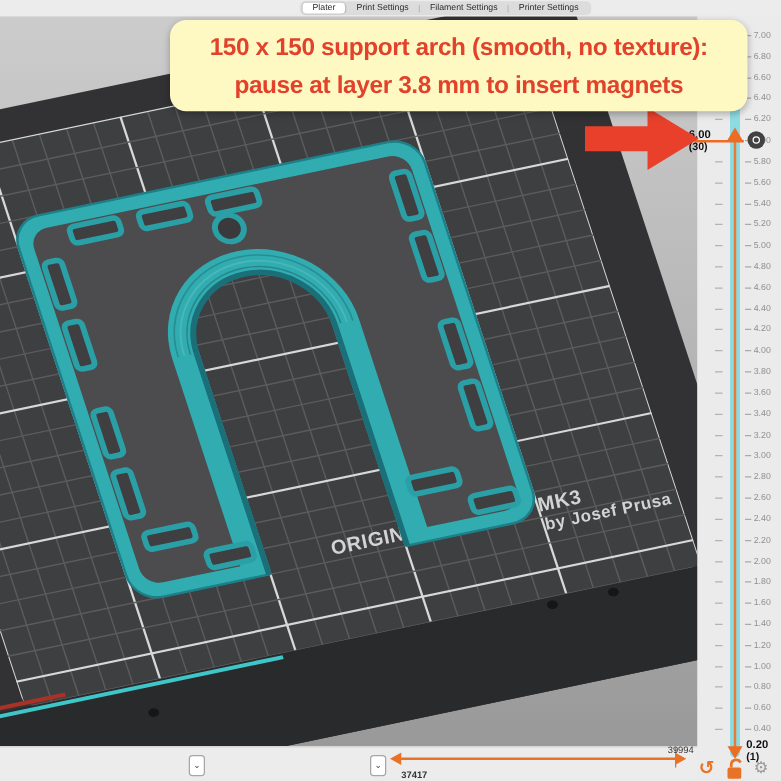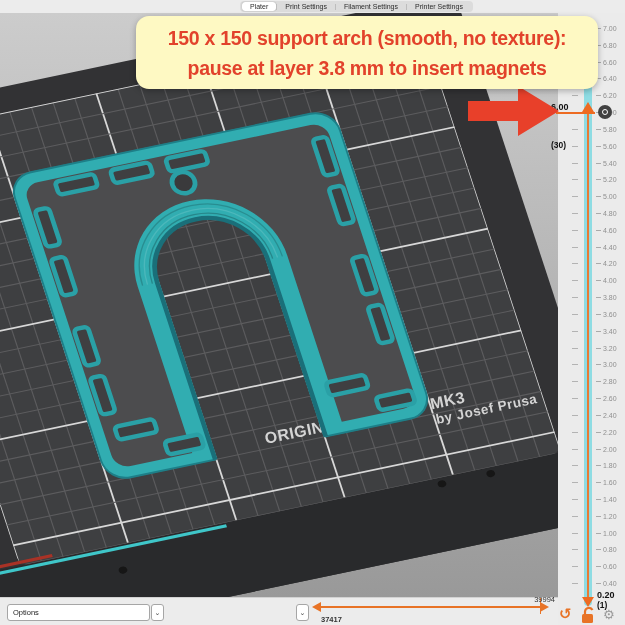--- a/index.html
+++ b/index.html
@@ -31,21 +31,21 @@
 
   
   #layer-col{position:absolute;left:558px;top:0;width:67px;height:625px;background:#ebebeb;z-index:4;}
   #layer-track{position:absolute;left:26px;top:26px;width:8px;height:580px;background:#8EDCE3;border-radius:4px;}
   #layer-range-line{position:absolute;left:29px;top:113px;width:2px;height:487px;background:#E87A35;}
   .tick{position:absolute;left:0;width:67px;height:9px;font-size:7px;color:#8f8f8f;line-height:9px;}
   .tick .dash-l{position:absolute;left:14px;top:4px;width:6px;height:1px;background:#b3b3b3;}
   .tick .dash-r{position:absolute;left:38px;top:4px;width:5px;height:1px;background:#aaaaaa;}
   .tick .lbl{position:absolute;left:45px;top:0;}
   #cur-label{position:absolute;left:-7px;top:102px;font-size:9px;font-weight:bold;color:#111;line-height:10px;}
-  #cur-layer{font-size:8.5px;font-weight:bold;color:#111;margin-top:28px;}
+  #cur-layer{font-size:8.5px;font-weight:bold;color:#111;}
   #cur-line{position:absolute;left:-2px;top:112px;width:39px;height:1.5px;background:#ED6B22;}
   #tri-up{position:absolute;left:24px;top:102px;width:0;height:0;
           border-left:6px solid transparent;border-right:6px solid transparent;border-bottom:10px solid #ED6B22;}
   #tri-down{position:absolute;left:24px;top:597px;width:0;height:0;
           border-left:6px solid transparent;border-right:6px solid transparent;border-top:10px solid #ED6B22;}
   #pause-marker{position:absolute;left:40px;top:105px;width:14px;height:14px;background:#424242;border-radius:50%;}
   #pause-marker::after{content:"";position:absolute;left:3.5px;top:3.5px;width:4px;height:4px;
           border:1.5px solid #ffffff;border-radius:50%;}
   #min-label{position:absolute;left:39px;top:590px;font-size:9px;font-weight:bold;color:#111;line-height:10px;}
   #min-layer{font-size:8.5px;font-weight:bold;color:#111;}
@@ -391,21 +391,20 @@
   <div id="undo-icon" class="col-icon">↺</div>
   <svg id="lock-icon" class="col-icon" width="16" height="19">
     <path d="M5,8 V5.5 A4,4 0 0 1 12.5,4" fill="none" stroke="#E87326" stroke-width="2.2"></path>
     <rect x="2" y="8" width="11" height="9" rx="1.5" fill="#E87326"></rect>
   </svg>
   <div id="gear-icon" class="col-icon">⚙</div>
 <div id="pause-marker"></div>
   </div>
 
 <div id="bottom-bar">
-  <div id="combo-options" class="combo">Options</div>
   <div id="chev-options" class="chev-btn">⌄</div>
   <div id="chev-features" class="chev-btn">⌄</div>
 </div>
 
 <div id="move-line"></div>
 <div id="move-arrow-left"></div>
 <div id="move-arrow-right"></div>
 <div id="move-stem-right"></div>
 <div id="move-upper">39994</div>
 <div id="move-lower">37417</div>

